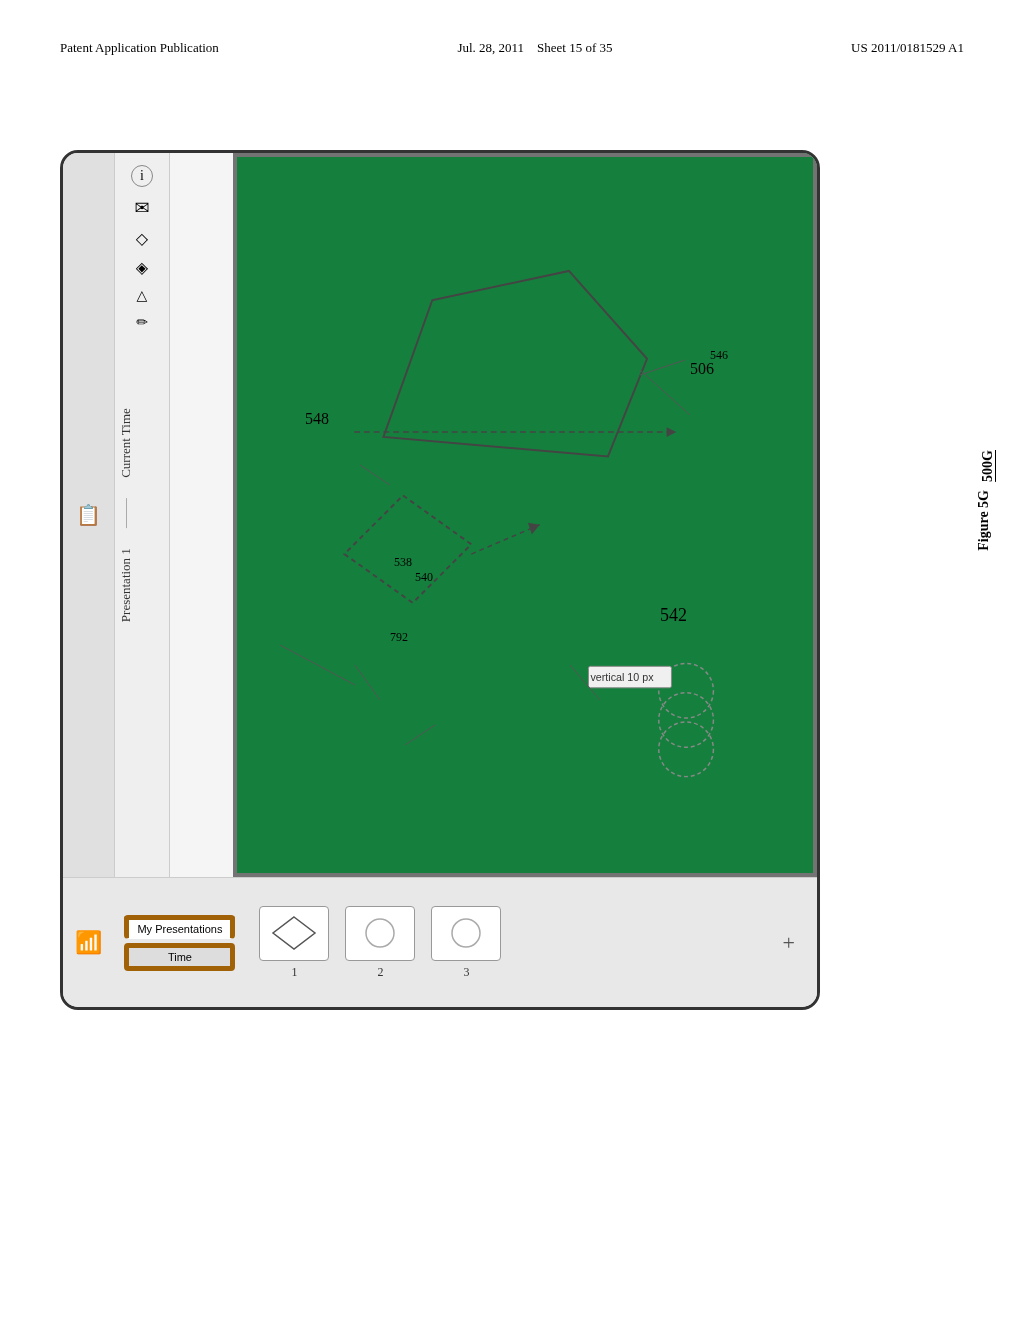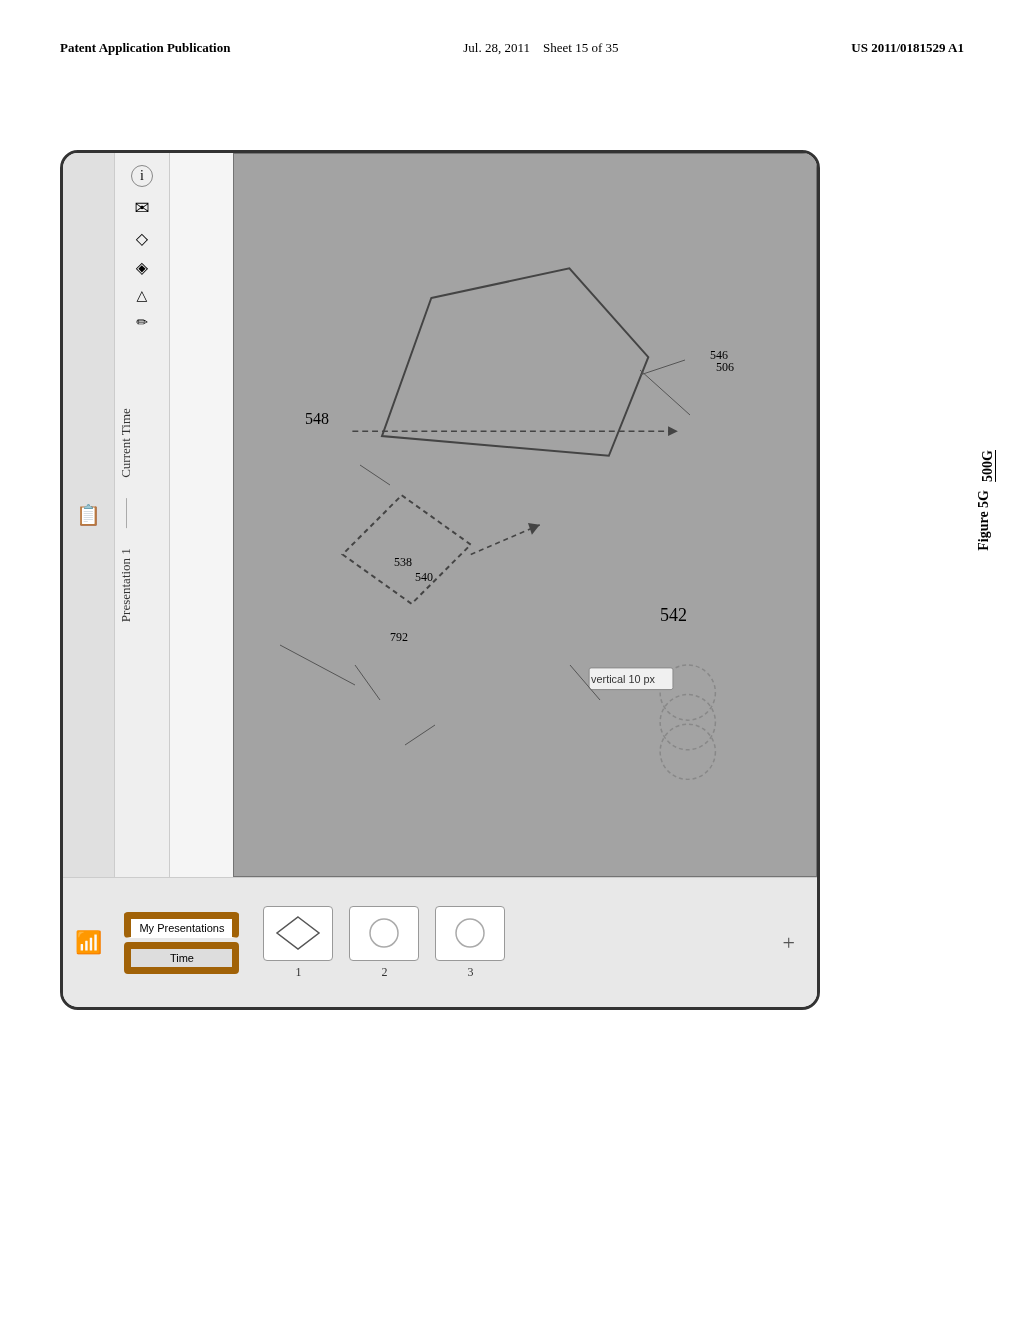--- a/index.html
+++ b/index.html
@@ -16,40 +16,40 @@
     .header {
       position: absolute;
       top: 40px;
       left: 60px;
       right: 60px;
       display: flex;
       justify-content: space-between;
       align-items: baseline;
       font-size: 13px;
     }
-    .header-left { font-weight: bold; }
+    .header-left { font-weight: normal; }
     .header-center { font-weight: normal; }
-    .header-right { font-weight: bold; }
+    .header-right { font-weight: normal; }
 
     
     .device-frame {
       position: absolute;
       top: 150px;
       left: 60px;
       width: 760px;
       height: 860px;
       border: 3px solid #333;
       border-radius: 18px;
       background: #f5f5f5;
       overflow: hidden;
     }
 
     .tab-button {
       background: #ddd;
-      border: 7px solid #a16207;
+      border: 5px solid #a16207;
       border-radius: 4px;
       padding: 3px 8px;
       font-size: 11px;
       cursor: pointer;
     }
 
     .tab-button.active {
       background: #fff;
       border-bottom: 1px solid #fff;
     }
@@ -106,22 +106,22 @@
       margin-right: 6px;
     }
 
     
     .canvas-area {
       position: absolute;
       left: 170px;
       top: 0;
       right: 0;
       bottom: 130px;
-      background: #a3a3a3;
-      border: 1px solid #737373;
+      background: #15803d;
+      border: 4px solid #737373;
     }
 
     
     .canvas-svg {
       width: 100%;
       height: 100%;
     }
 
     
     .label-callout {
@@ -265,21 +265,21 @@
         </svg>
       </div>
       <span class="thumbnail-label">3</span>
     </div>
 
     <span class="thumb-add">+</span>
   </div>
 
 </div>
 
-<div style="position:absolute; top:360px; left:716px; font-size:12px;">
+<div style="position:absolute; top:360px; left:690px; font-size:16px;">
   <span>506</span>
 </div>
 
 <svg style="position:absolute; top:155px; left:60px; width:760px; height:860px; pointer-events:none;">
   <line x1="625" y1="205" x2="580" y2="220" stroke="#555" stroke-width="1"></line>
 
   <line x1="300" y1="310" x2="330" y2="330" stroke="#555" stroke-width="1"></line>
 
   <line x1="630" y1="260" x2="580" y2="215" stroke="#555" stroke-width="1"></line>
 

